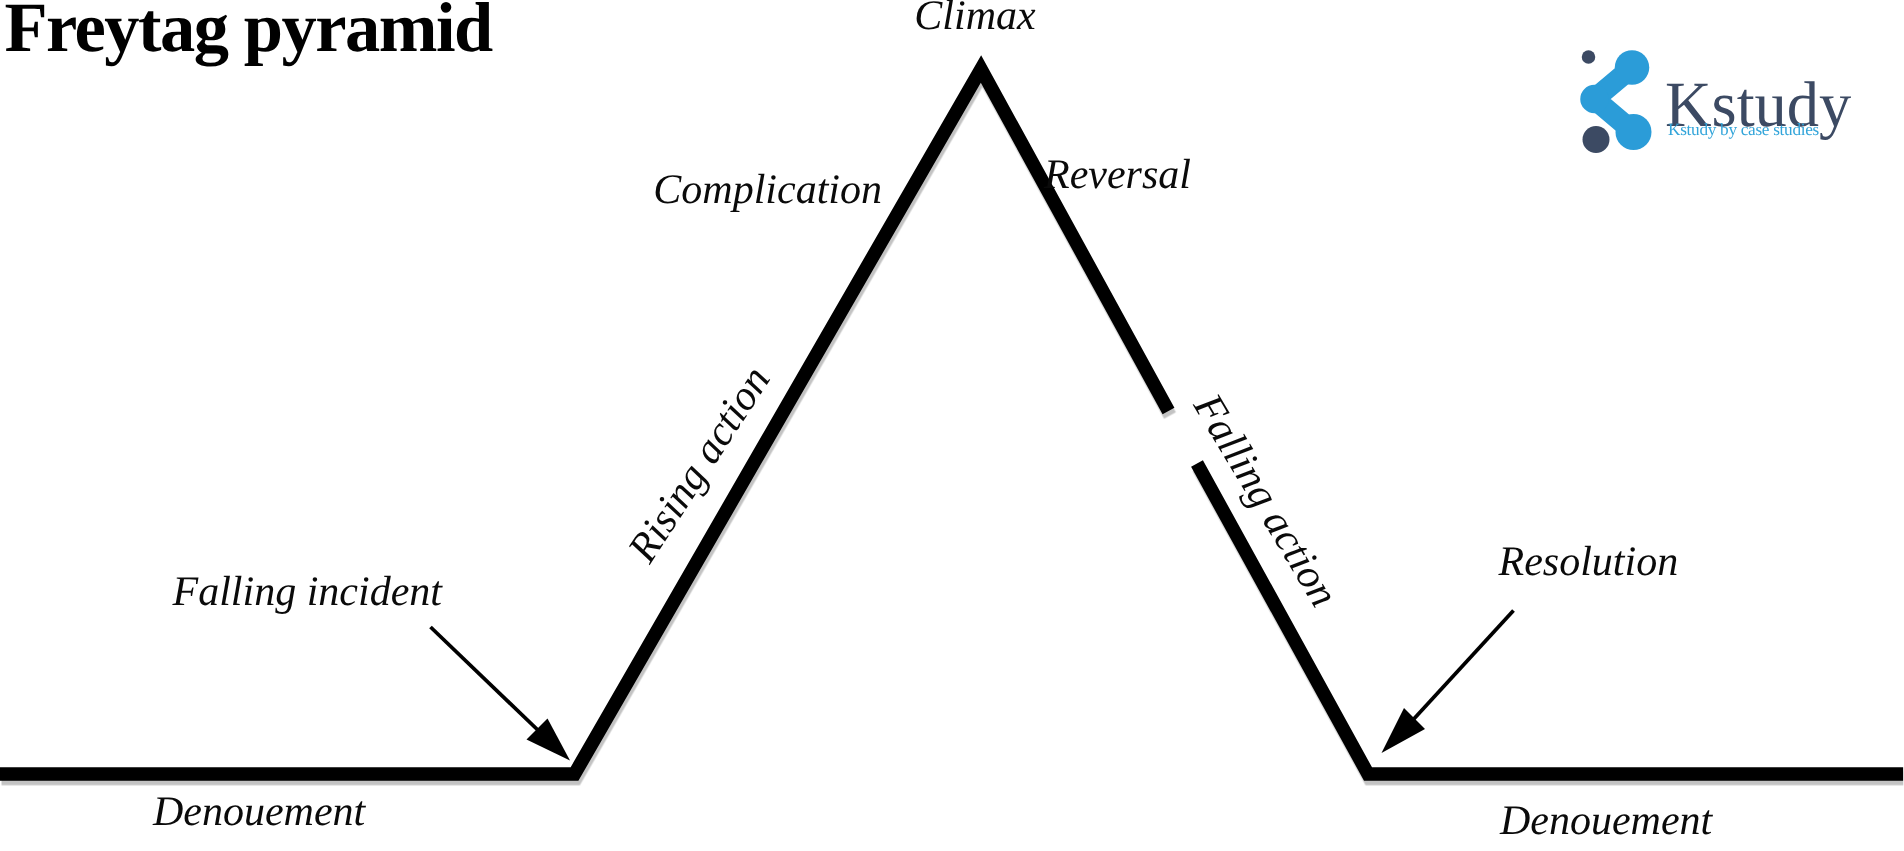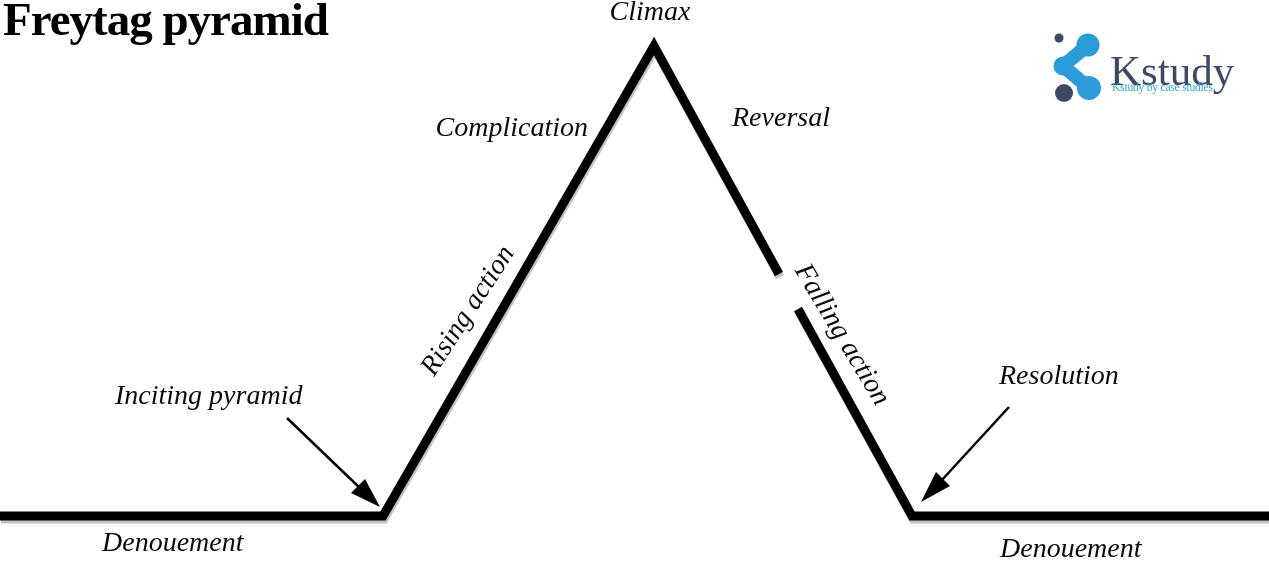--- a/index.html
+++ b/index.html
@@ -11,21 +11,21 @@
   .label {
     position:absolute; font-style:italic; font-size:28px; color:#0a0a0a;
     white-space:nowrap; line-height:1.15;
   }
   .page-title {
     position:absolute; left:3px; top:-8px; font-style:normal; font-weight:bold;
     font-size:47px; letter-spacing:-1px; color:#000;
   }
   .lbl-climax      { left:550px; top:-5px;  width:200px; text-align:center; }
   .lbl-complication{ left:380px; top:101px; width:208px; text-align:right;margin-top:10px; }
-  .lbl-reversal    { left:732px; top:101px; }
+  .lbl-reversal    { left:696px; top:101px; }
   .lbl-rising {
     left:357px; top:294px; width:220px; text-align:center;
     transform:rotate(-57deg);
   }
   .lbl-falling {
     left:731px; top:318px; width:224px; text-align:center;
     transform:rotate(59deg);
     text-shadow:0 0 4px #fff, 0 0 4px #fff, 0 0 5px #fff;
   }
   .lbl-inciting    { left:115px;  top:379px; }
@@ -74,21 +74,21 @@
     </g>
   </svg>
 
   <div class="page-title">Freytag pyramid</div>
 
   <div class="label lbl-climax">Climax</div>
   <div class="label lbl-complication">Complication</div>
   <div class="label lbl-reversal">Reversal</div>
   <div class="label lbl-rising">Rising action</div>
   <div class="label lbl-falling">Falling action</div>
-  <div class="label lbl-inciting">Inciting pyramid</div>
+  <div class="label lbl-inciting">Falling incident</div>
   <div class="label lbl-resolution">Resolution</div>
   <div class="label lbl-exposition">Denouement</div>
   <div class="label lbl-denouement">Denouement</div>
 
   <div class="brand-name">Kstudy</div>
   <div class="brand-tagline">Kstudy by case studies</div>
 
 </div>
 
 </body></html>

